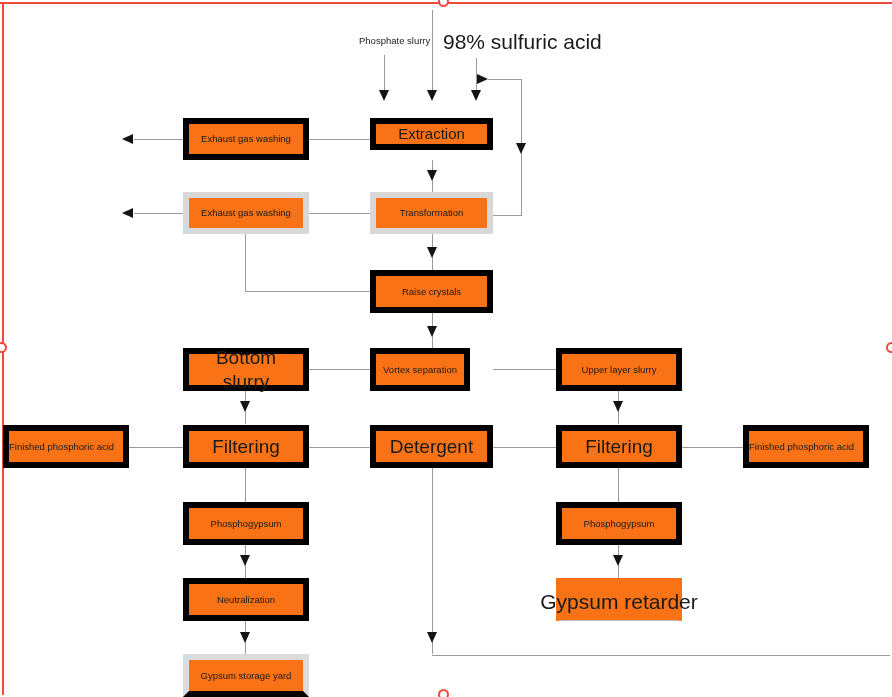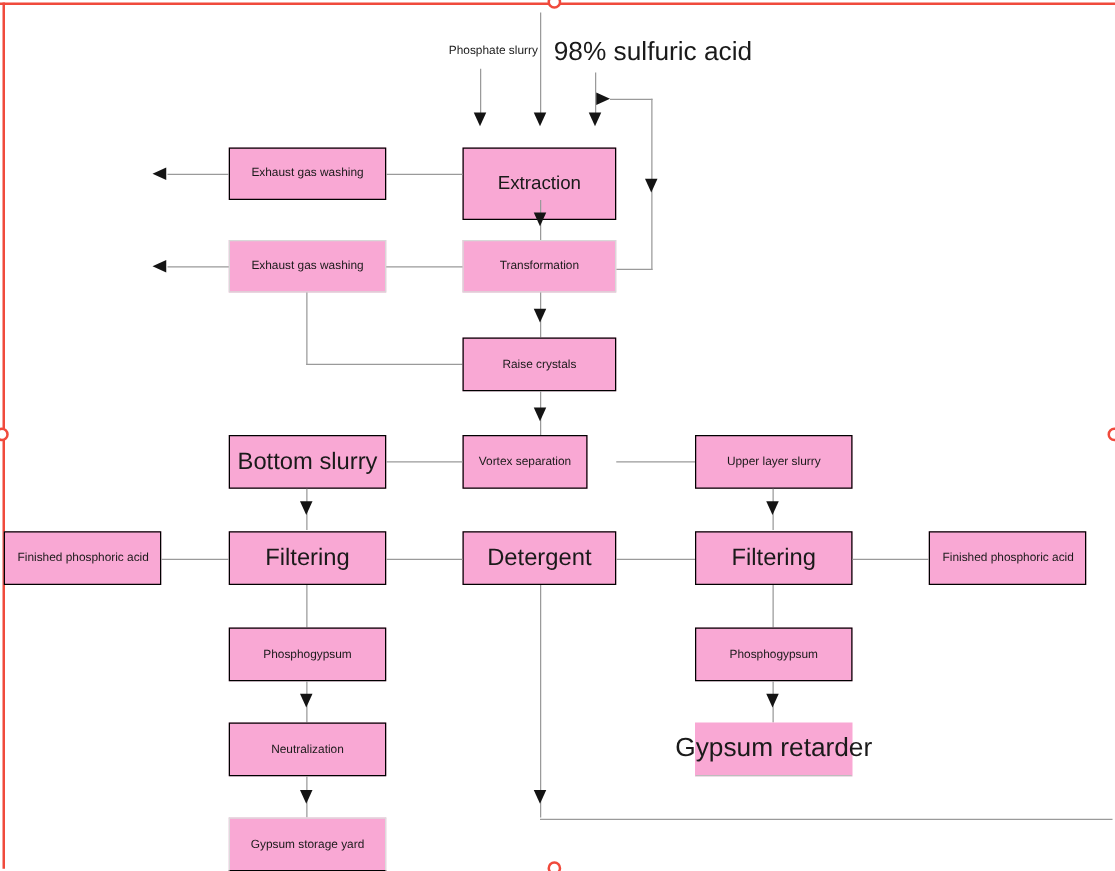--- a/index.html
+++ b/index.html
@@ -29,37 +29,37 @@
     border: 2px solid #f04a3c;
     border-radius: 50%;
     background: #ffffff;
     box-sizing: border-box;
   }
 
   
   .node {
     position: absolute;
     box-sizing: border-box;
-    border: 1px solid #000000;
-    background: #f9a8d4;
+    border: 6px solid #000000;
+    background: #f97316;
     display: flex;
     align-items: center;
     justify-content: center;
     text-align: center;
     color: #1a1a1a;
     line-height: 1.25;
     padding: 2px 6px;
   }
   .node.sm  { font-size: 9.5px; }
   .node.md  { font-size: 15px; }
   .node.lg  { font-size: 19px; }
   .node.left-align {
     justify-content: flex-start;
     text-align: left;
-    padding-left: 10px;
+    padding-left: 0;
   }
   
   .node.faint { border-color: #d8d8d8; }
   .node.open-b {
     border-top-color: #dcdcdc;
     border-left-color: #dcdcdc;
     border-right-color: #dcdcdc;
   }
   .node.bare {
     border-color: transparent;
@@ -129,21 +129,21 @@
   <div class="arrow down" style="left:471px; top:90px;"></div>
 
   <div class="arrow right" style="left:477px; top:74px;"></div>
   <div class="ln h" style="left:488px; top:79px; width:34px;"></div>
   <div class="ln v" style="left:521px; top:79px; height:137px;"></div>
   <div class="arrow down" style="left:516px; top:143px;"></div>
   <div class="ln h" style="left:493px; top:215px; width:29px;"></div>
 
   <div class="node sm" style="left:183px; top:118px; width:126px; height:42px;">Exhaust gas washing</div>
 
-  <div class="node md" style="left:370px; top:118px; width:123px; height:58px;">Extraction</div>
+  <div class="node md" style="left:370px; top:118px; width:123px; height:32px;">Extraction</div>
 
   <div class="ln h" style="left:309px; top:139px; width:61px;"></div>
 
   <div class="ln h" style="left:134px; top:139px; width:49px;"></div>
   <div class="arrow left" style="left:122px; top:134px;"></div>
 
   <div class="ln v" style="left:432px; top:160px; height:32px;"></div>
   <div class="arrow down" style="left:427px; top:170px;"></div>
 
   <div class="node sm faint" style="left:183px; top:192px; width:126px; height:42px;">Exhaust gas washing</div>

